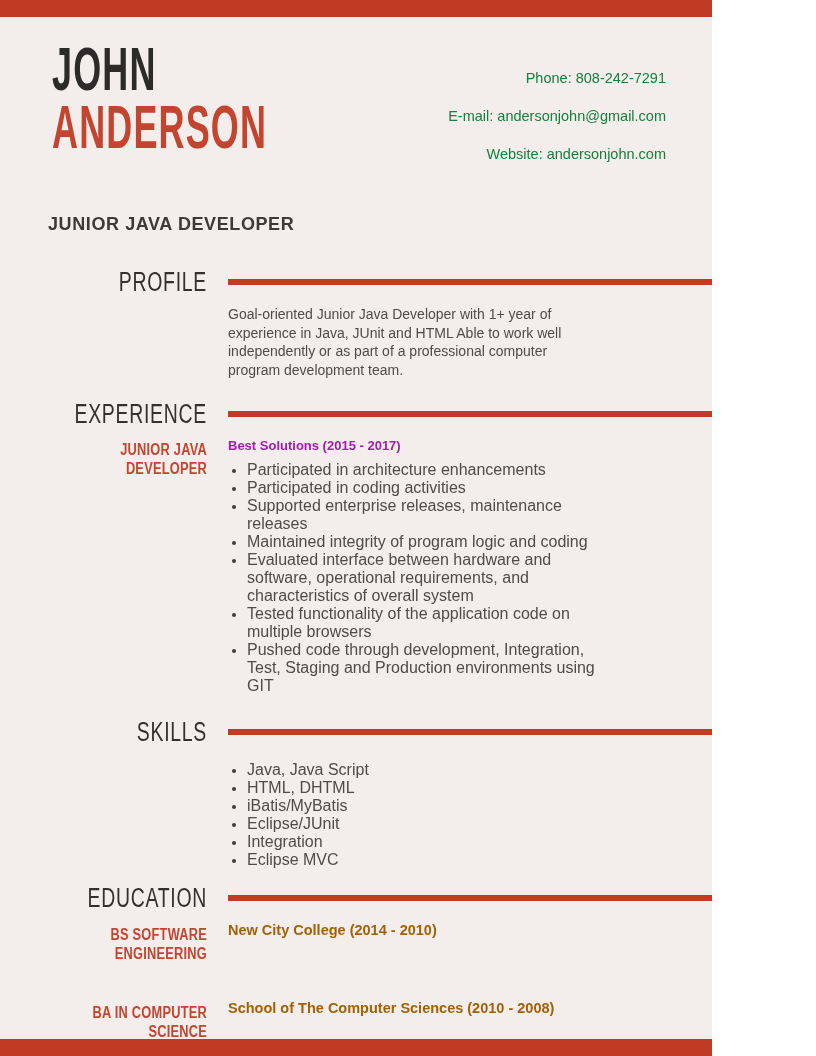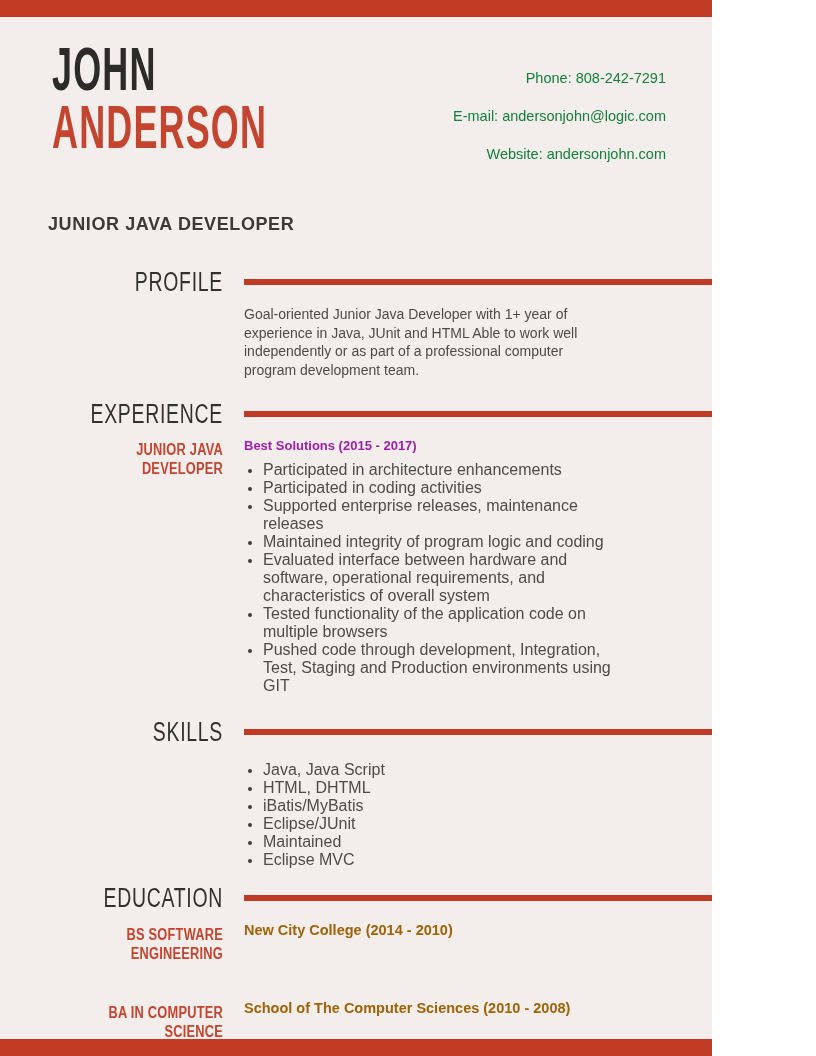--- a/index.html
+++ b/index.html
@@ -60,21 +60,20 @@
     letter-spacing: 0.6px;
     color: #3b3a37;
     line-height: 21px;
   }
 
   
   .section {
     display: grid;
     grid-template-columns: 207px 1fr;
     column-gap: 21px;
-    padding-left: 16px;
   }
   .sec-heading {
     grid-column: 1; grid-row: 1;
     font-size: 27px;
     font-weight: 400;
     line-height: 30px;
     letter-spacing: 1px;
     color: var(--heading-color);
     text-align: right;
     transform: scaleX(0.72);
@@ -154,21 +153,21 @@
 <div class="page">
   <div class="bar top"></div>
 
   <header class="header">
     <div class="name-block">
       <div class="name first">JOHN</div>
       <div class="name last">ANDERSON</div>
     </div>
     <div class="contact">
       <div class="contact-line">Phone: 808-242-7291</div>
-      <div class="contact-line">E-mail: andersonjohn@logic.com</div>
+      <div class="contact-line">E-mail: andersonjohn@gmail.com</div>
       <div class="contact-line">Website: andersonjohn.com</div>
     </div>
   </header>
 
   <div class="job-title">JUNIOR JAVA DEVELOPER</div>
 
   <section class="section profile">
     <h2 class="sec-heading">PROFILE</h2>
     <div class="sec-rule"></div>
     <div class="sec-content" style="grid-row:2">
@@ -196,21 +195,21 @@
 
   <section class="section skills">
     <h2 class="sec-heading">SKILLS</h2>
     <div class="sec-rule"></div>
     <div class="sec-content">
       <ul class="bullets">
         <li>Java, Java Script</li>
         <li>HTML, DHTML</li>
         <li>iBatis/MyBatis</li>
         <li>Eclipse/JUnit</li>
-        <li>Maintained</li>
+        <li>Integration</li>
         <li>Eclipse MVC</li>
       </ul>
     </div>
   </section>
 
   <section class="section education">
     <h2 class="sec-heading">EDUCATION</h2>
     <div class="sec-rule"></div>
 
     <div class="side-label r2">BS SOFTWARE ENGINEERING</div>

